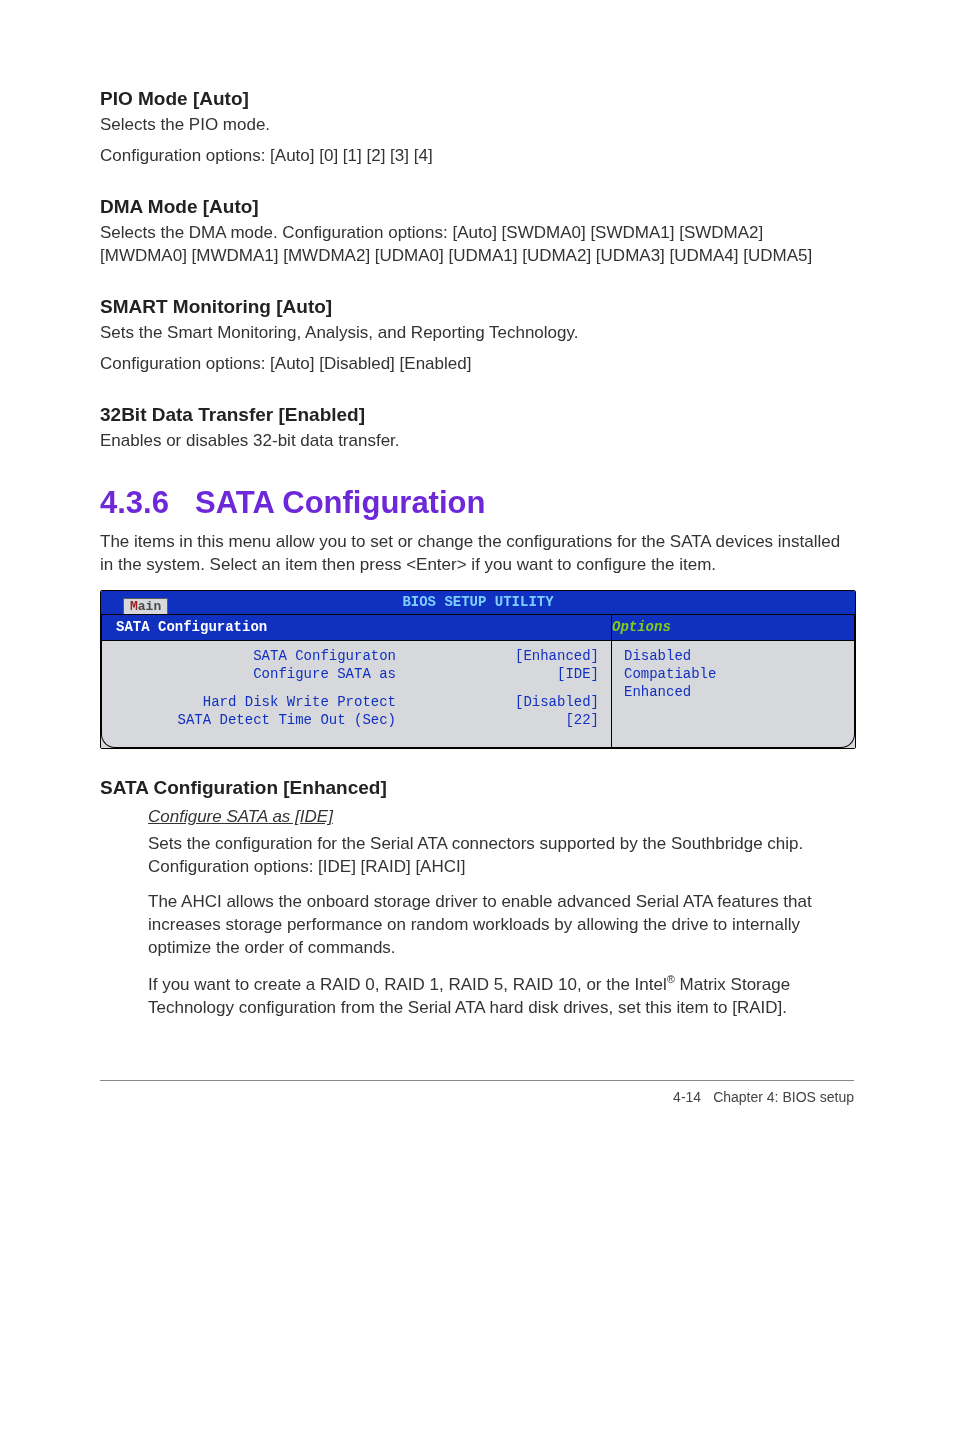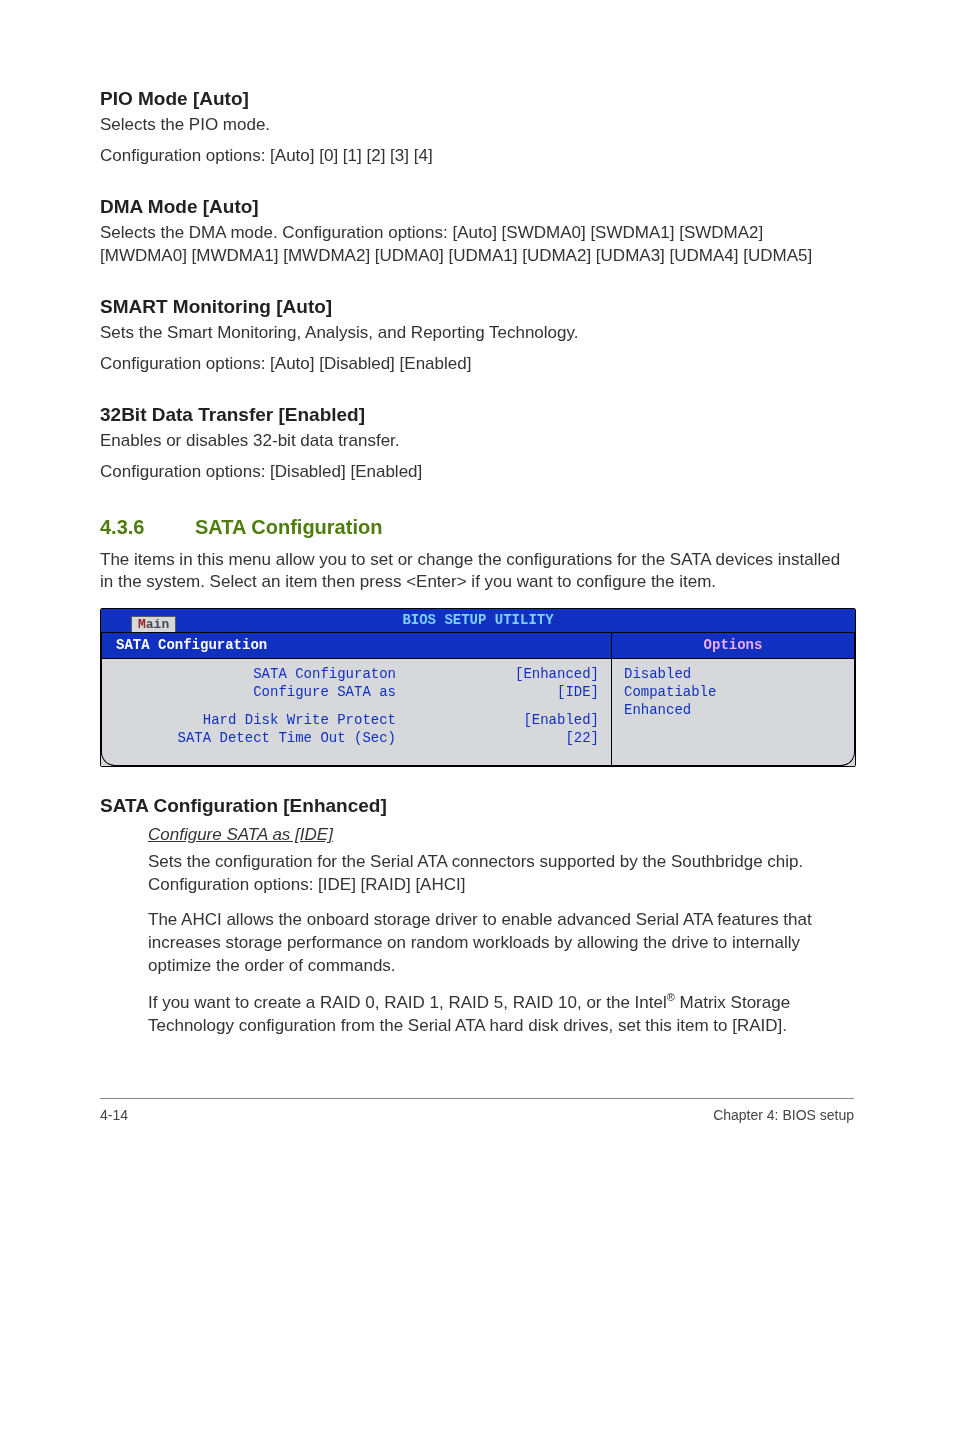--- a/index.html
+++ b/index.html
@@ -16,22 +16,22 @@
   }
   .h3 {
     font-weight: bold;
     font-size: 19px;
     margin-top: 28px;
     margin-bottom: 4px;
     color: #222;
   }
   .h2 {
     font-weight: bold;
-    font-size: 20px;
-    color: #4d7c0f;
+    font-size: 31px;
+    color: #6d28d9;
     margin-top: 32px;
     margin-bottom: 10px;
   }
   .h2 .num {
     display: inline-block;
     width: 95px;
   }
   .body-text {
     font-size: 17px;
     line-height: 1.35;
@@ -72,21 +72,21 @@
     color: #7dd0ff;
     text-align: center;
     font-weight: bold;
     padding: 2px 0 1px 0;
     position: relative;
     height: 20px;
     border-bottom: 1px solid #000;
   }
   .bios-tab {
     position: absolute;
-    left: 30px;
+    left: 22px;
     bottom: 0;
     background: #d7d8dc;
     color: #4a4a4a;
     font-weight: bold;
     padding: 0 6px;
     border: 1px solid #5a5a5a;
     border-bottom: none;
     font-size: 13px;
     line-height: 15px;
   }
@@ -118,67 +118,68 @@
   .bios-left-header {
     background: #1030c0;
     color: #fff;
     font-weight: bold;
     margin: -6px -12px 6px -14px;
     padding: 3px 14px;
     border-bottom: 1px solid #000;
   }
   .bios-right-header {
     background: #1030c0;
-    color: #f0abfc;
-    font-weight: bold;
-    text-align: center;
+    color: #84cc16;
+    font-weight: bold;
+    text-align: left;
     margin: -6px -10px 6px -12px;
     padding: 3px 0;
     border-bottom: 1px solid #000;
+    font-style: italic;
   }
   .bios-row {
     display: flex;
     color: #1030c0;
     text-align: right;
   }
   .bios-row .label { flex: 0 0 280px; }
   .bios-row .val { flex: 1; }
   .bios-row.indent .label { padding-left: 40px; flex: 0 0 280px; box-sizing: border-box;}
   .bios-right .opt { color: #1030c0; }
   .bios-spacer { height: 10px; }
   
   .footer {
     border-top: 1px solid #888;
     margin-top: 60px;
     padding-top: 8px;
     display: flex;
-    justify-content: space-between;
+    justify-content: flex-end;
     font-size: 14px;
     color: #444;
+    gap: 12px;
   }
 </style>
 </head>
 <body>
 
 <div class="page">
 
   <div class="h3">PIO Mode [Auto]</div>
   <div class="body-text">Selects the PIO mode.</div>
   <div class="body-text">Configuration options: [Auto] [0] [1] [2] [3] [4]</div>
 
   <div class="h3">DMA Mode [Auto]</div>
   <div class="body-text">Selects the DMA mode. Configuration options: [Auto] [SWDMA0] [SWDMA1] [SWDMA2] [MWDMA0] [MWDMA1] [MWDMA2] [UDMA0] [UDMA1] [UDMA2] [UDMA3] [UDMA4] [UDMA5]</div>
 
   <div class="h3">SMART Monitoring [Auto]</div>
   <div class="body-text">Sets the Smart Monitoring, Analysis, and Reporting Technology.</div>
   <div class="body-text">Configuration options: [Auto] [Disabled] [Enabled]</div>
 
   <div class="h3">32Bit Data Transfer [Enabled]</div>
   <div class="body-text">Enables or disables 32-bit data transfer.</div>
-  <div class="body-text">Configuration options: [Disabled] [Enabled]</div>
 
   <div class="h2">
     <span class="num">4.3.6</span><span>SATA Configuration</span>
   </div>
   <div class="body-text">The items in this menu allow you to set or change the configurations for the SATA devices installed in the system. Select an item then press &lt;Enter&gt; if you want to configure the item.</div>
 
   <div class="bios-box">
     <div class="bios-title-row">
       <span>BIOS SETUP UTILITY</span>
       <span class="bios-tab"><span class="first">M</span><span>ain</span></span>
@@ -190,21 +191,21 @@
           <span class="label">SATA Configuraton</span>
           <span class="val">[Enhanced]</span>
         </div>
         <div class="bios-row indent">
           <span class="label">Configure SATA as</span>
           <span class="val">[IDE]</span>
         </div>
         <div class="bios-spacer"></div>
         <div class="bios-row">
           <span class="label">Hard Disk Write Protect</span>
-          <span class="val">[Enabled]</span>
+          <span class="val">[Disabled]</span>
         </div>
         <div class="bios-row">
           <span class="label">SATA Detect Time Out (Sec)</span>
           <span class="val">[22]</span>
         </div>
       </div>
       <div class="bios-right">
         <div class="bios-right-header">Options</div>
         <div class="opt">Disabled</div>
         <div class="opt">Compatiable</div>

